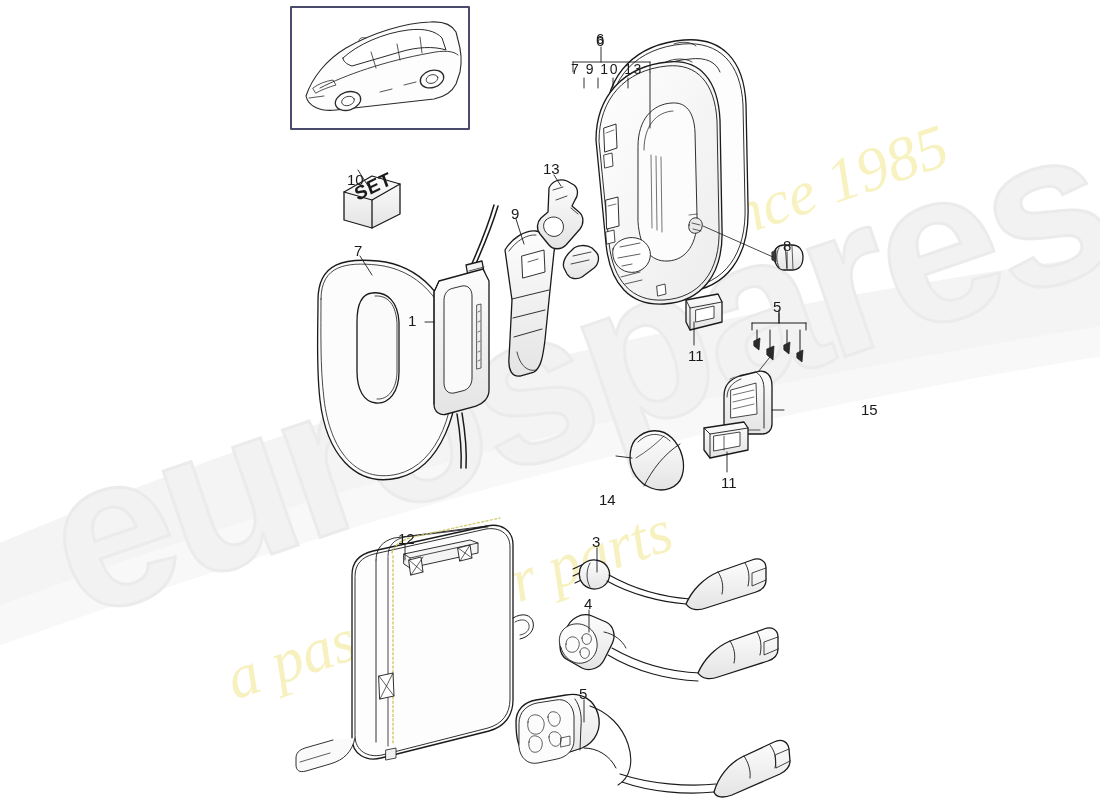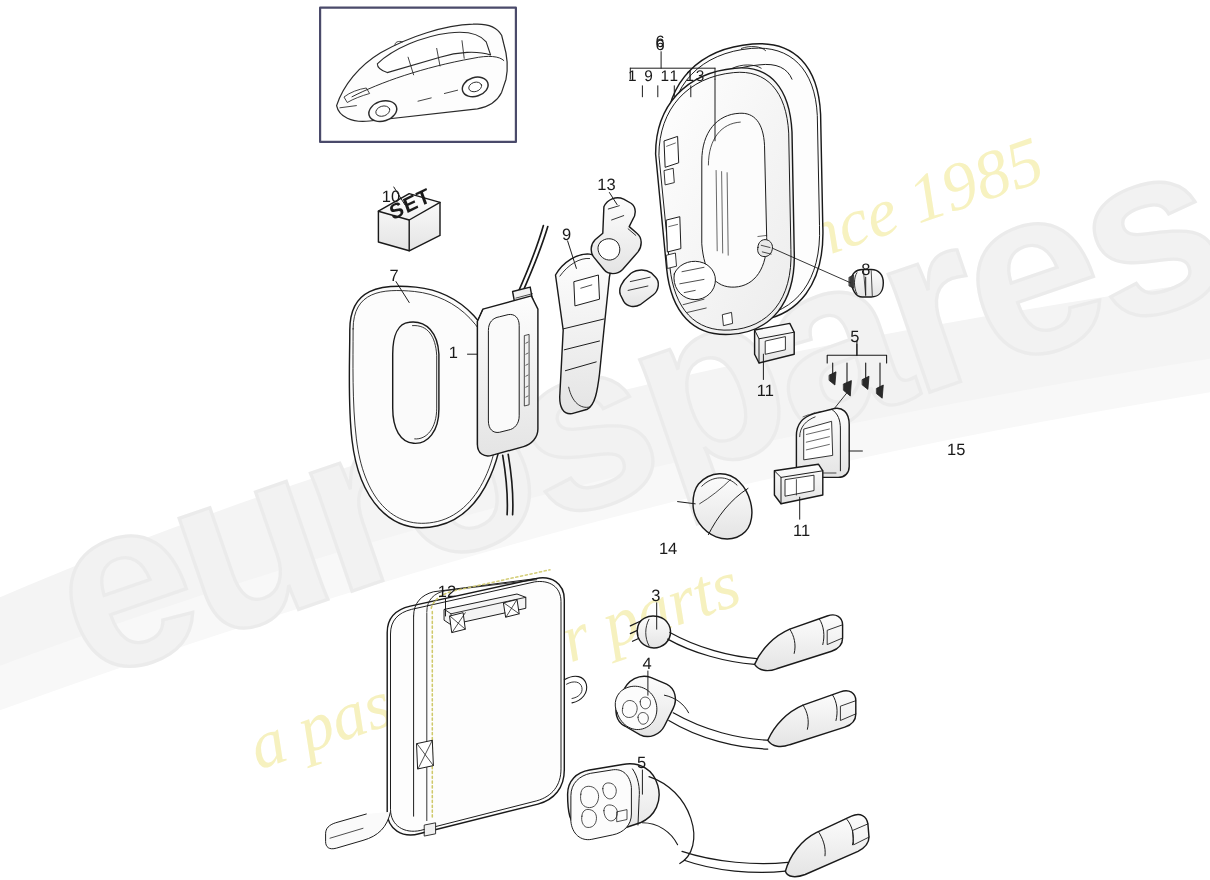--- a/index.html
+++ b/index.html
@@ -421,19 +421,19 @@
     <span class="num" style="left:721px;top:475px;">11</span>
     <span class="num" style="left:398px;top:531px;">12</span>
     <span class="num" style="left:543px;top:161px;">13</span>
     <span class="num" style="left:599px;top:448px;margin-top:44px;">14</span>
     <span class="num" style="left:833px;top:402px;margin-left:28px;">15</span>
     <span class="num" style="left:773px;top:299px;">5</span>
   </div>
 
   <div>
     <span class="num" style="left:596px;top:33px;font-size:15px;">6</span>
-    <span class="num" style="left:571px;top:62px;font-size:14px;letter-spacing:1.5px;">1 9 11 13</span>
+    <span class="num" style="left:571px;top:62px;font-size:14px;letter-spacing:1.5px;">7 9 10 13</span>
   </div>
 
   <span class="num" style="left:352px;top:186px;font-size:19px;font-weight:bold;letter-spacing:1px;
                transform:rotate(-26deg) skewX(-6deg);transform-origin:left top;">SET</span>
 
 </div>
 
 </body></html>

